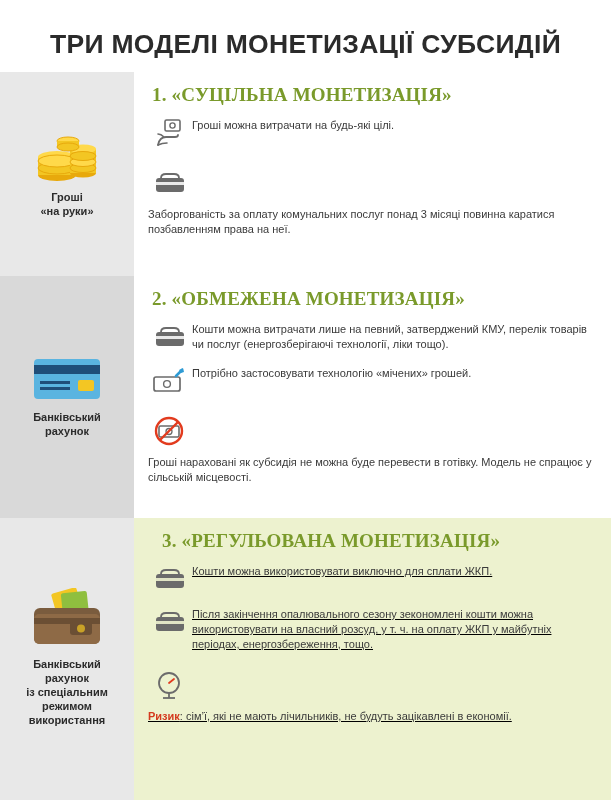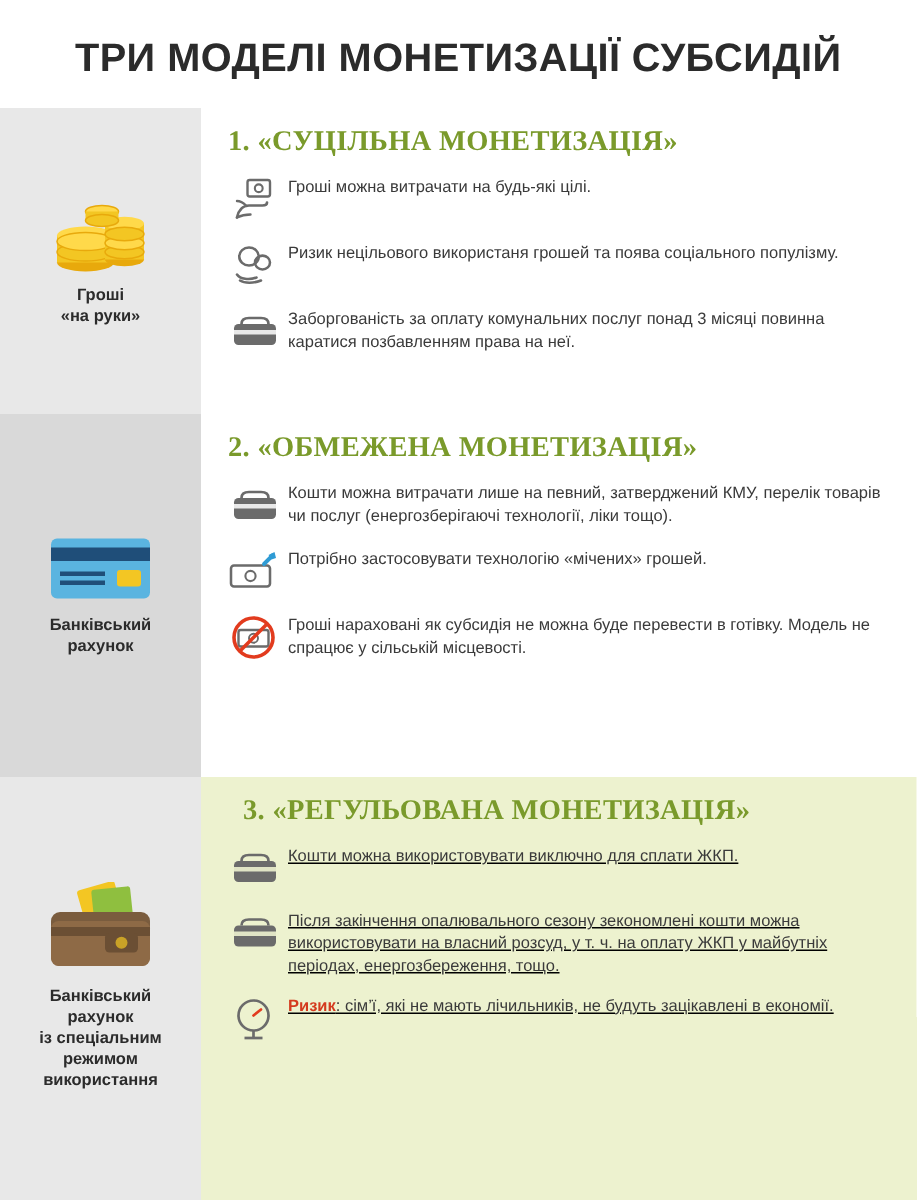--- a/index.html
+++ b/index.html
@@ -16,21 +16,21 @@
   }
   .page {
     position: relative;
     width: 611px;
     height: 800px;
   }
 
   
   .title-bar {
     position: absolute;
-    left: 0; top: 2px;
+    left: 0; top: 8px;
     width: 611px; height: 72px;
     display: flex;
     align-items: center;
     justify-content: center;
   }
   .title-bar h1 {
     margin: 0;
     font-size: 26.5px;
     font-weight: bold;
     letter-spacing: 0.3px;
@@ -90,21 +90,21 @@
     font-family: Liberation Serif, serif;
   }
   .section.s3 .sec-head { margin-left: 14px; }
 
   .bullets { display: block; }
   .bullet {
     display: flex;
     align-items: flex-start;
     margin-bottom: 11px;
   }
-  .bullet:last-child { margin-bottom: 0; }
+  .bullet:last-child { margin-bottom: 0; flex-direction: column; }
   .b-icon {
     flex: 0 0 44px;
     width: 44px;
     height: 32px;
     display: flex;
     align-items: center;
     justify-content: center;
     margin-top: 1px;
   }
   .b-text {
@@ -212,31 +212,20 @@
             <rect x="11" y="2" width="15" height="11" rx="1.5" fill="#ffffff" stroke="#6b6b6b" stroke-width="1.6"></rect>
             <circle cx="18.5" cy="7.5" r="2.6" fill="none" stroke="#6b6b6b" stroke-width="1.4"></circle>
             <path d="M4 27c1-5 4-8 8-8h9c2 0 3-1 3-2" fill="none" stroke="#6b6b6b" stroke-width="1.8" stroke-linecap="round"></path>
             <path d="M4 27c2-1 5-2 9-2" fill="none" stroke="#6b6b6b" stroke-width="1.6" stroke-linecap="round"></path>
             <path d="M10 19c-2-2-4-3-6-3" fill="none" stroke="#6b6b6b" stroke-width="1.6" stroke-linecap="round"></path>
           </svg>
         </span>
         <span class="b-text">Гроші можна витрачати на будь-які цілі.</span>
       </div>
 
-      <div class="bullet">
-        <span class="b-icon">
-          <svg width="32" height="28" viewBox="0 0 32 28">
-            <ellipse cx="12" cy="8" rx="6.5" ry="6" fill="none" stroke="#6b6b6b" stroke-width="1.7"></ellipse>
-            <ellipse cx="21" cy="12" rx="5" ry="4.6" fill="none" stroke="#6b6b6b" stroke-width="1.7"></ellipse>
-            <path d="M4 20c2 3 8 4 13 2" fill="none" stroke="#6b6b6b" stroke-width="1.7" stroke-linecap="round"></path>
-            <path d="M6 24c3 2 9 2 14 0" fill="none" stroke="#6b6b6b" stroke-width="1.7" stroke-linecap="round"></path>
-          </svg>
-        </span>
-        <span class="b-text">Ризик нецільового використаня грошей та поява соціального популізму.</span>
-      </div>
 
       <div class="bullet">
         <span class="b-icon">
           <svg width="34" height="26" viewBox="0 0 34 26">
             <path d="M8 8c0-3 2-4 5-4h8c3 0 5 1 5 4" fill="none" stroke="#6b6b6b" stroke-width="1.8"></path>
             <rect x="3" y="8" width="28" height="14" rx="3" fill="#6b6b6b"></rect>
             <rect x="3" y="12" width="28" height="3" fill="#ffffff" opacity="0.85"></rect>
           </svg>
         </span>
         <span class="b-text">Заборгованість за оплату комунальних послуг понад 3 місяці повинна каратися позбавленням права на неї.</span>

